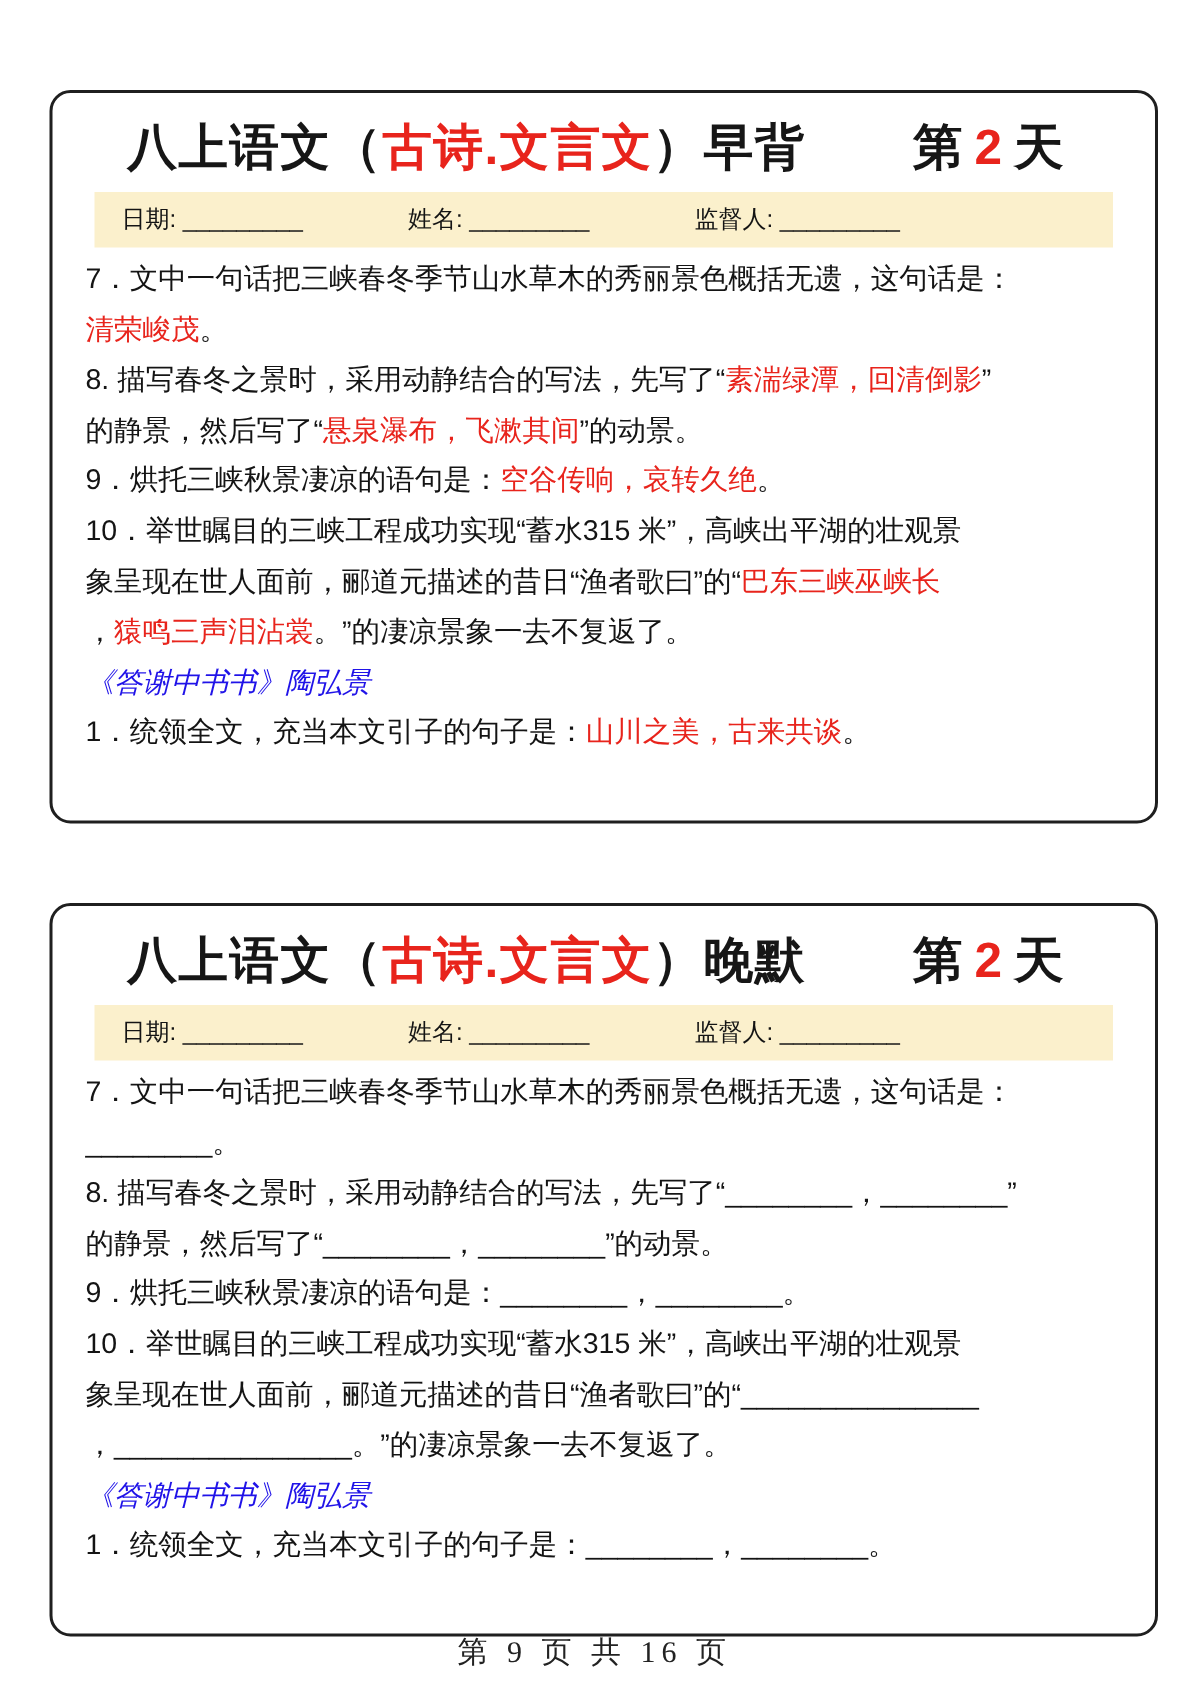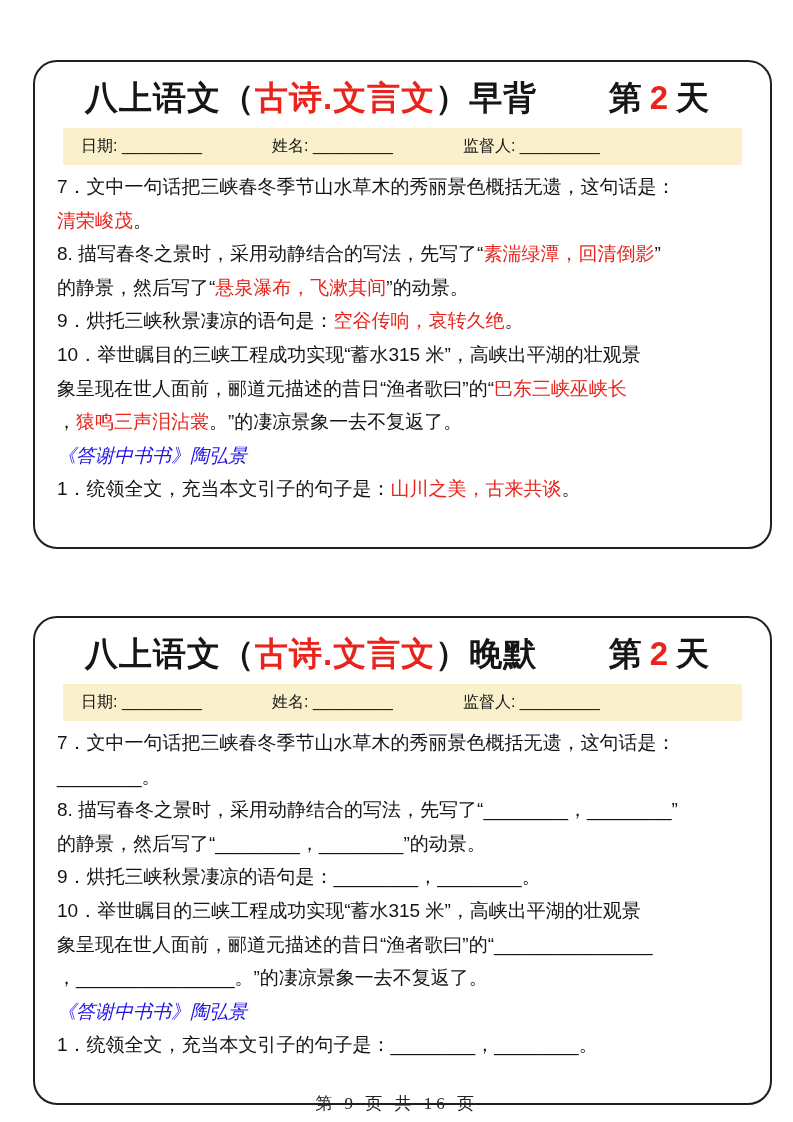--- a/index.html
+++ b/index.html
@@ -11,24 +11,24 @@
   }
   *{box-sizing:border-box;}
   html,body{margin:0;padding:0;}
   body{
     width:793px;height:1122px;position:relative;background:#ffffff;
     font-family:"Liberation Sans","DejaVu Sans",sans-serif;
     color:var(--ink);overflow:hidden;
   }
   .panel{
     position:absolute;left:33px;width:739px;height:489px;
-    border:2px solid var(--border);border-radius:24px;background:#fff;
+    border:2px solid var(--border);border-radius:14px;background:#fff;
   }
   .panel-morning{top:60px;}
-  .panel-evening{top:616px;}
+  .panel-evening{top:602px;}
   .title-row{
     display:flex;justify-content:space-between;align-items:baseline;
     margin:14px 60px 0 50px;font-size:33px;font-weight:600;
     letter-spacing:1px;white-space:nowrap;color:#161616;
   }
   .title-red{color:var(--red);}
   .day-num{color:var(--red);margin:0 7px;}
   .band{
     margin:7px 28px 0 28px;background:var(--cream);
     padding:8px 10px 8px 18px;font-size:16px;display:flex;align-items:baseline;
@@ -45,21 +45,21 @@
     text-decoration-color:#8f1b10;
     text-decoration-thickness:2px;
     text-underline-offset:5px;
   }
   .seg-rc{color:var(--red);}
   .seg-b{color:var(--blue);font-style:italic;}
   .seg-bl{color:var(--ink);}
   .footer{
     position:absolute;bottom:7px;left:0;width:100%;text-align:center;
     font-family:"Liberation Serif","DejaVu Serif",serif;
-    font-size:17px;letter-spacing:4px;color:#222;
+    font-size:20px;letter-spacing:4px;color:#222;
   }
 </style>
 </head>
 <body>
 
 <div class="panel panel-morning">
   <div class="title-row">
     <span><span>八上语文（</span><span class="title-red">古诗.文言文</span><span>）早背</span></span>
     <span><span>第</span><span class="day-num">2</span><span>天</span></span>
   </div>

